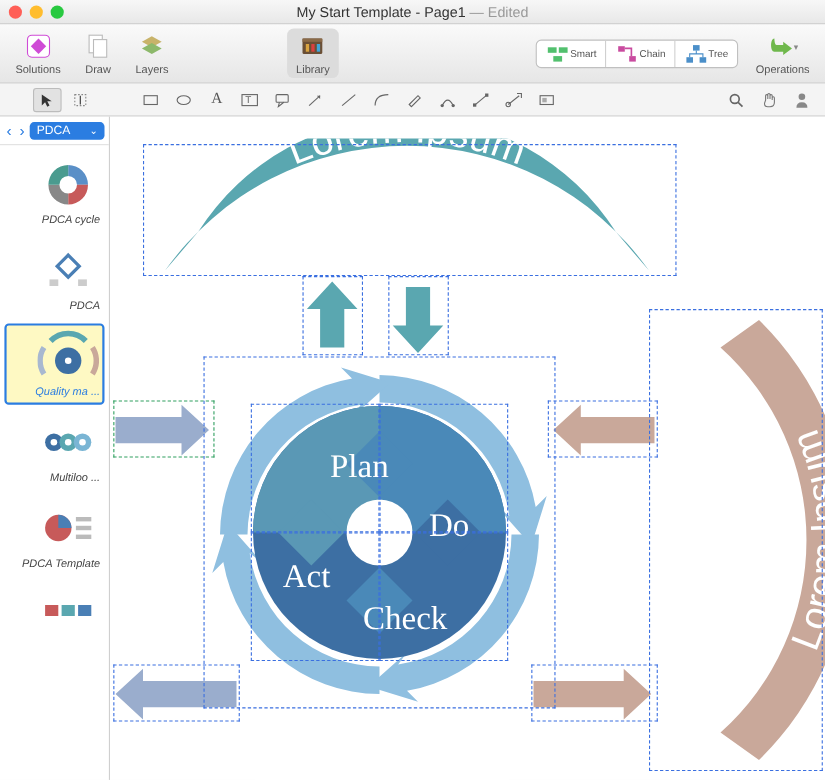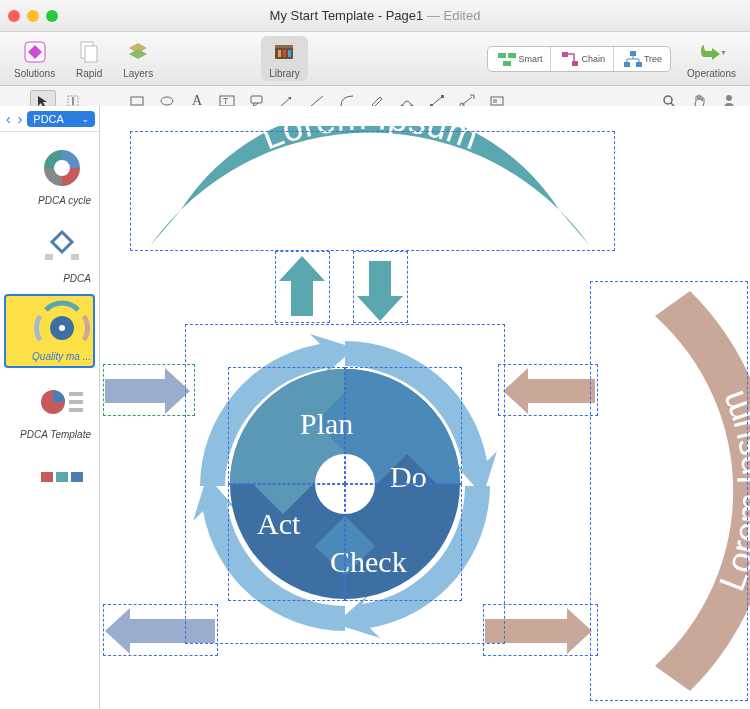--- a/index.html
+++ b/index.html
@@ -1,19 +1,19 @@
 <!DOCTYPE html>
 <html><head>
 <meta charset="utf-8">
 <style>
 * { box-sizing: border-box; margin: 0; padding: 0; font-family: -apple-system, "Helvetica Neue", Arial, sans-serif; }
 body { width: 750px; height: 709px; background: #ececec; overflow: hidden; font-size: 11px; color: #444; }
 
 
-.titlebar { height: 32px; background: linear-gradient(#f7f7f7,#e8e8e8); display: flex; align-items: center; padding: 0 8px; border-bottom: 1px solid #d0d0d0; position: relative; }
+.titlebar { height: 22px; background: linear-gradient(#f7f7f7,#e8e8e8); display: flex; align-items: center; padding: 0 8px; border-bottom: 1px solid #d0d0d0; position: relative; }
 .traffic { display: flex; gap: 7px; }
 .tlight { width: 12px; height: 12px; border-radius: 50%; }
 .tl-red { background: #ff5f57; } .tl-yellow { background: #ffbd2e; } .tl-green { background: #28c940; }
 .title { position: absolute; left: 0; right: 0; text-align: center; font-size: 13px; color: #333; }
 .title .edited { color: #999; }
 
 
 .toolbar { height: 54px; background: linear-gradient(#fafafa,#e6e6e6); display: flex; align-items: center; border-bottom: 1px solid #c8c8c8; padding: 0 10px; gap: 12px; }
 .tb-group { display: flex; gap: 12px; }
 .tb-item { display: flex; flex-direction: column; align-items: center; gap: 2px; cursor: pointer; padding: 2px 4px; }
@@ -34,21 +34,21 @@
 
 
 .sidebar { position: absolute; left: 0; top: 106px; width: 100px; bottom: 0; background: #fff; border-right: 1px solid #cfcfcf; overflow-y: auto; }
 .sb-head { height: 26px; display: flex; align-items: center; padding: 0 4px; gap: 3px; border-bottom: 1px solid #e0e0e0; }
 .sb-head .nav { color: #2b7de1; cursor: pointer; font-size: 14px; padding: 0 2px; }
 .sb-head .sel { flex: 1; background: #2b7de1; color: #fff; border-radius: 4px; padding: 2px 6px; font-size: 11px; display: flex; align-items: center; justify-content: space-between; }
 .sb-head .sel .caret { font-size: 9px; }
 
 .thumbs { padding: 6px 4px; display: flex; flex-direction: column; gap: 4px; }
 .thumb { display: flex; flex-direction: column; align-items: flex-end; padding: 4px 2px; border-radius: 4px; cursor: pointer; border: 2px solid transparent; font-style: italic; }
-.thumb.sel { border-color: #2b7de1; background: #fde047; }
+.thumb.sel { border-color: #2b7de1; background: #fef9c3; }
 .thumb .pic { width: 58px; height: 48px; display: flex; align-items: center; justify-content: center; }
 .thumb .cap { font-size: 10px; color: #444; margin-top: 3px; text-align: center; max-width: 86px; overflow: hidden; text-overflow: ellipsis; white-space: nowrap; }
 .thumb.sel .cap { color: #2b7de1; }
 
 
 .canvas { position: absolute; left: 100px; top: 106px; right: 0; bottom: 0; background: #fff; overflow: hidden; }
 .selbox { position: absolute; border: 1.5px dashed #3a6fe0; }
 .selbox.g { border-color: #30a060; }
 
 
@@ -81,21 +81,21 @@
       </div>
       <div class="lbl">Solutions</div>
     </div>
     <div class="tb-item">
       <div class="ico">
         <svg width="26" height="26">
             <rect x="5" y="3" width="12" height="16" fill="#fff" stroke="#bbb"></rect>
             <rect x="9" y="7" width="12" height="16" fill="#fff" stroke="#bbb"></rect>
           </svg>
       </div>
-      <div class="lbl">Rapid</div>
+      <div class="lbl">Draw</div>
     </div>
     <div class="tb-item">
       <div class="ico">
         <svg width="26" height="26">
             <path d="M13 4 L22 9 L13 14 L4 9 Z" fill="#c8b36a"></path>
             <path d="M13 10 L22 15 L13 20 L4 15 Z" fill="#8db96b"></path>
           </svg>
       </div>
       <div class="lbl">Layers</div>
     </div>
@@ -305,20 +305,33 @@
             <path d="M12 10 A 22 22 0 0 1 44 10" fill="none" stroke="#5aa7b0" stroke-width="5"></path>
             <circle cx="28" cy="28" r="12" fill="#3d6fa3"></circle>
             <circle cx="28" cy="28" r="3" fill="#fff"></circle>
             <path d="M50 16 A 22 22 0 0 1 50 40" fill="none" stroke="#c9a89a" stroke-width="5"></path>
             <path d="M6 16 A 22 22 0 0 0 6 40" fill="none" stroke="#a8b8d0" stroke-width="5"></path>
           </svg>
       </div>
       <div class="cap">Quality ma ...</div>
     </div>
 
+    <div class="thumb">
+      <div class="pic">
+        <svg width="50" height="44">
+            <circle cx="12" cy="22" r="8" fill="#3d6fa3"></circle>
+            <circle cx="25" cy="22" r="8" fill="#5aa7b0"></circle>
+            <circle cx="38" cy="22" r="8" fill="#7ab5d4"></circle>
+            <circle cx="12" cy="22" r="3" fill="#fff"></circle>
+            <circle cx="25" cy="22" r="3" fill="#fff"></circle>
+            <circle cx="38" cy="22" r="3" fill="#fff"></circle>
+          </svg>
+      </div>
+      <div class="cap">Multiloo ...</div>
+    </div>
 
     <div class="thumb">
       <div class="pic">
         <svg width="50" height="44">
             <circle cx="16" cy="22" r="12" fill="#c75a5a"></circle>
             <path d="M16 10 A12 12 0 0 1 28 22 L16 22 Z" fill="#4a7fb5"></path>
             <rect x="32" y="12" width="14" height="4" fill="#bbb"></rect>
             <rect x="32" y="20" width="14" height="4" fill="#bbb"></rect>
             <rect x="32" y="28" width="14" height="4" fill="#bbb"></rect>
           </svg>

